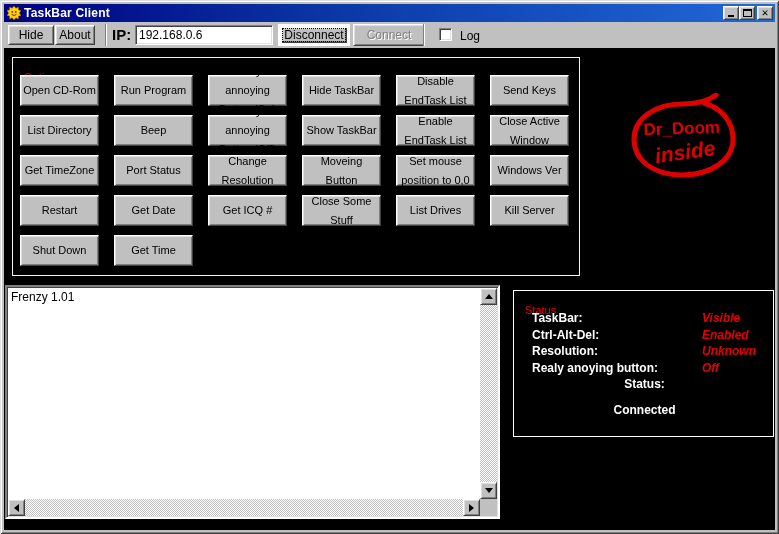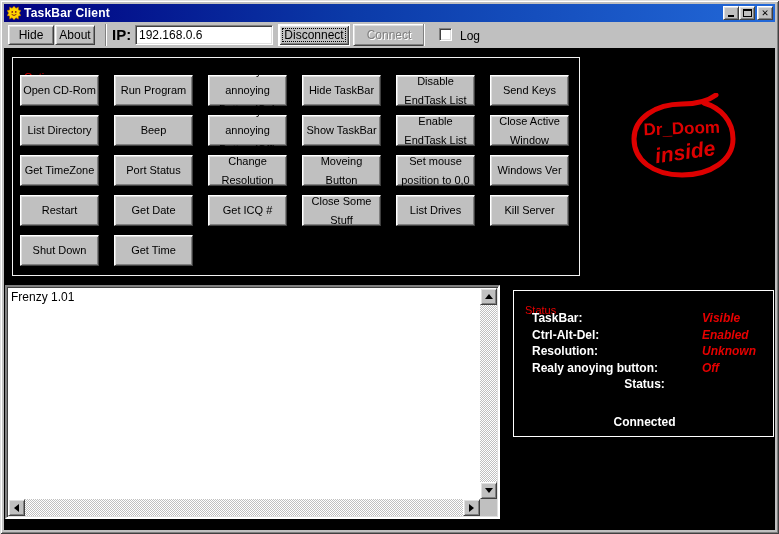--- a/index.html
+++ b/index.html
@@ -34,21 +34,21 @@
   #btn-about{ left:51px; width:40px; }
   .toolbar-sep { position:absolute; top:2px; width:2px; height:22px;
     border-left:1px solid #808080; border-right:1px solid #fff; }
   #sep1 { left:101px; } #sep2 { left:419px; }
   .ip-label { position:absolute; left:108px; top:4px; font-size:15px; font-weight:bold; color:#000; }
   .ip-input { position:absolute; left:131px; top:3px; width:138px; height:20px; background:#fff;
     border:1px solid; border-color:#808080 #fff #fff #808080;
     box-shadow: inset 1px 1px 0 #404040, inset -1px -1px 0 #dfdfdf;
     font-family:"Liberation Sans", sans-serif; font-size:12px; padding:5px 3px; color:#000; outline:none; }
   #btn-disconnect { position:absolute; left:274px; top:2px; width:72px; height:22px;
-    background:#c0c0c0; border:1px solid #ffffff;
+    background:#c0c0c0; border:3px solid #ffffff;
     box-shadow: inset 1px 1px 0 #fff, inset -1px -1px 0 #404040, inset 2px 2px 0 #dfdfdf, inset -2px -2px 0 #808080;
     outline:1px dotted #000; outline-offset:-5px;
     font-size:12px; display:flex; align-items:center; justify-content:center; }
   #btn-connect { position:absolute; left:349px; top:2px; width:72px; height:22px;
     color:#808080; text-shadow:1px 1px 0 #fff; }
   .checkbox { position:absolute; left:435px; top:6px; width:13px; height:13px; background:#fff;
     border:1px solid; border-color:#808080 #fff #fff #808080;
     box-shadow: inset 1px 1px 0 #404040, inset -1px -1px 0 #dfdfdf; }
   .log-label { position:absolute; left:456px; top:7px; font-size:12px; color:#000; }
 
@@ -87,21 +87,21 @@
   .tri-left  { width:0; height:0; border-top:4px solid transparent; border-bottom:4px solid transparent; border-right:5px solid #000; }
   .tri-right { width:0; height:0; border-top:4px solid transparent; border-bottom:4px solid transparent; border-left:5px solid #000; }
 
   
   #status-box { left:509px; top:242px; width:261px; height:147px; border-color:#fff; }
   .status-body { position:absolute; left:0; top:0; right:0; padding:20px 0 0 18px; }
   .srow { display:flex; height:16px; margin-bottom:0.5px; }
   .slabel { width:170px; color:#fff; font-size:12px; font-weight:bold; }
   .svalue { color:#e60000; font-size:12px; font-weight:bold; font-style:italic; }
   .status-center { color:#fff; font-size:12px; font-weight:bold; text-align:center; width:225px; }
-  .connected { margin-top:24px; }
+  .connected { margin-top:12px; }
 </style>
 </head>
 <body>
 
 <div class="window">
 
   <div class="titlebar">
     <svg class="title-icon" viewBox="0 0 16 16">
       <polygon points="8,0 10.2,2.6 13,1 13.2,4.6 16,5 14.2,8 16,11 13.2,11.4 13,15 10.2,13.4 8,16 5.8,13.4 3,15 2.8,11.4 0,11 1.8,8 0,5 2.8,4.6 3,1 5.8,2.6" fill="#ffd400" stroke="#a05000" stroke-width="0.6"></polygon>
       <circle cx="8" cy="8" r="5.2" fill="#ffd400"></circle>

